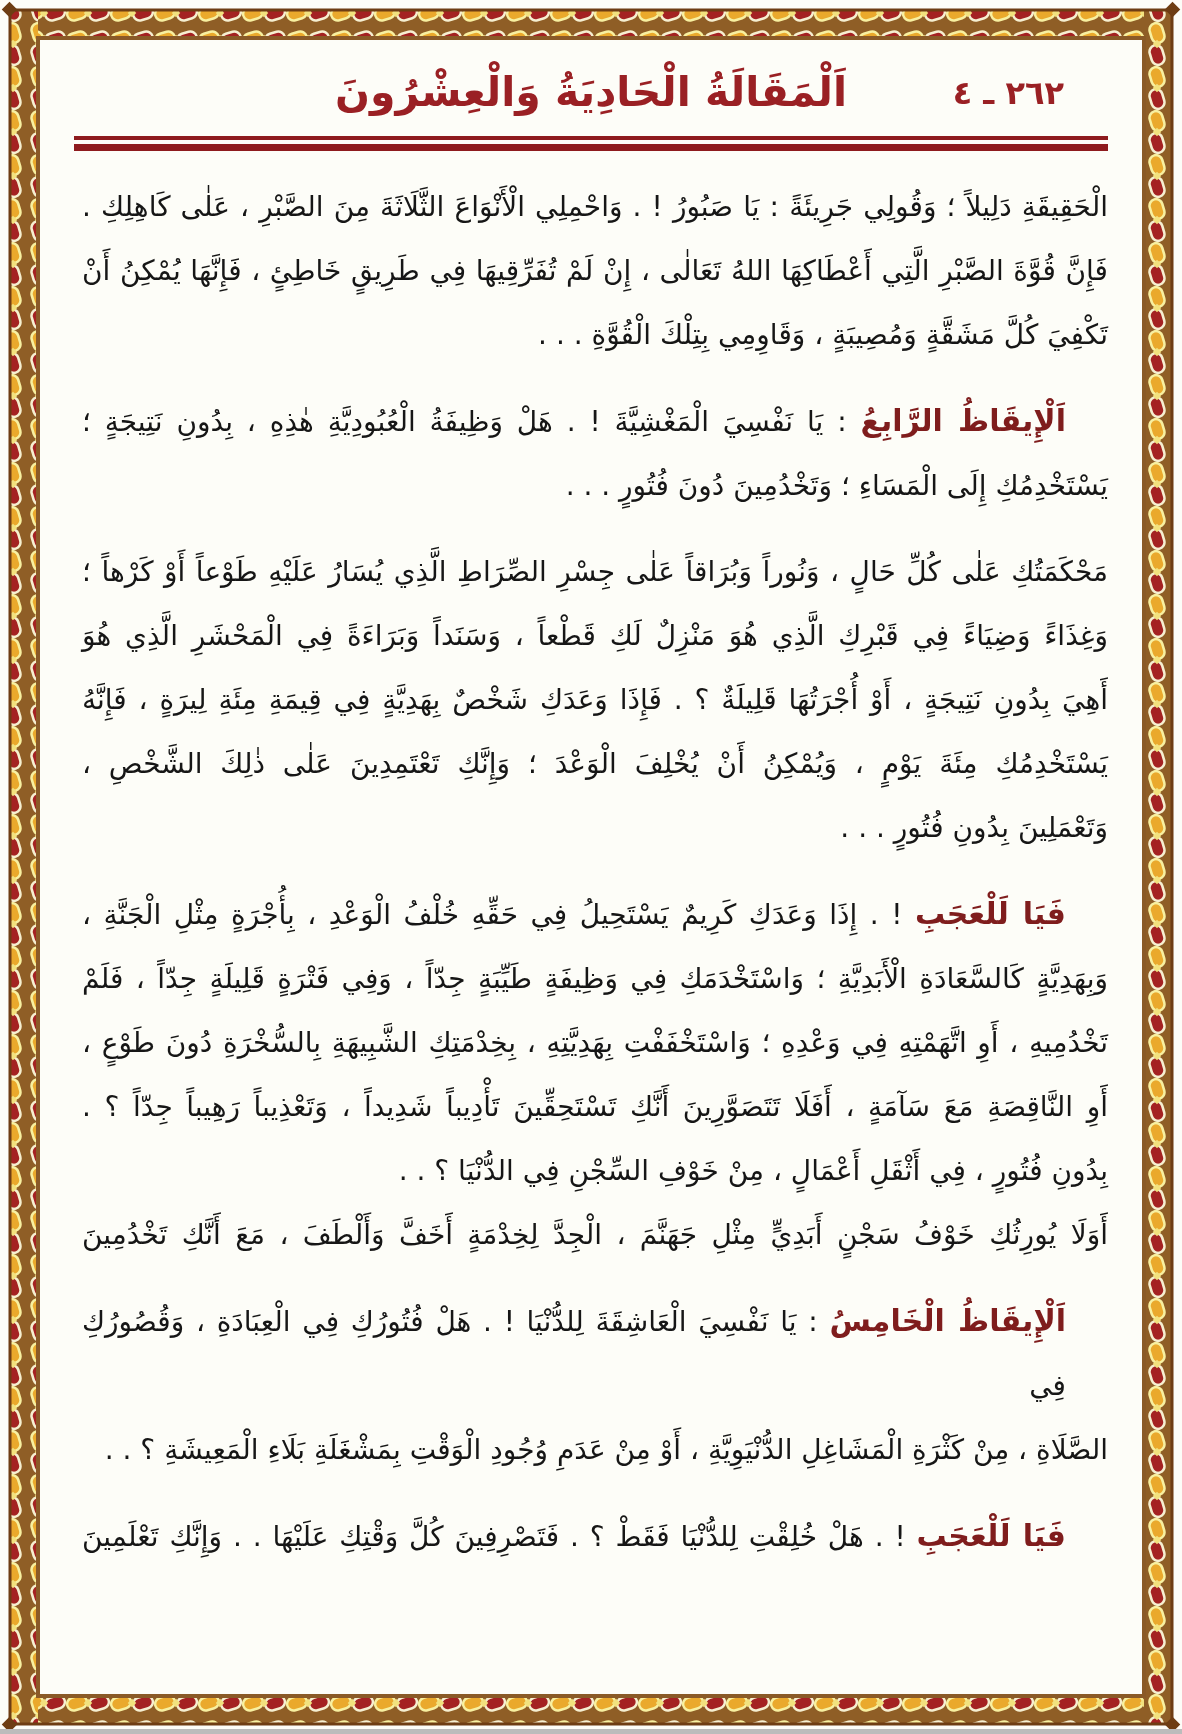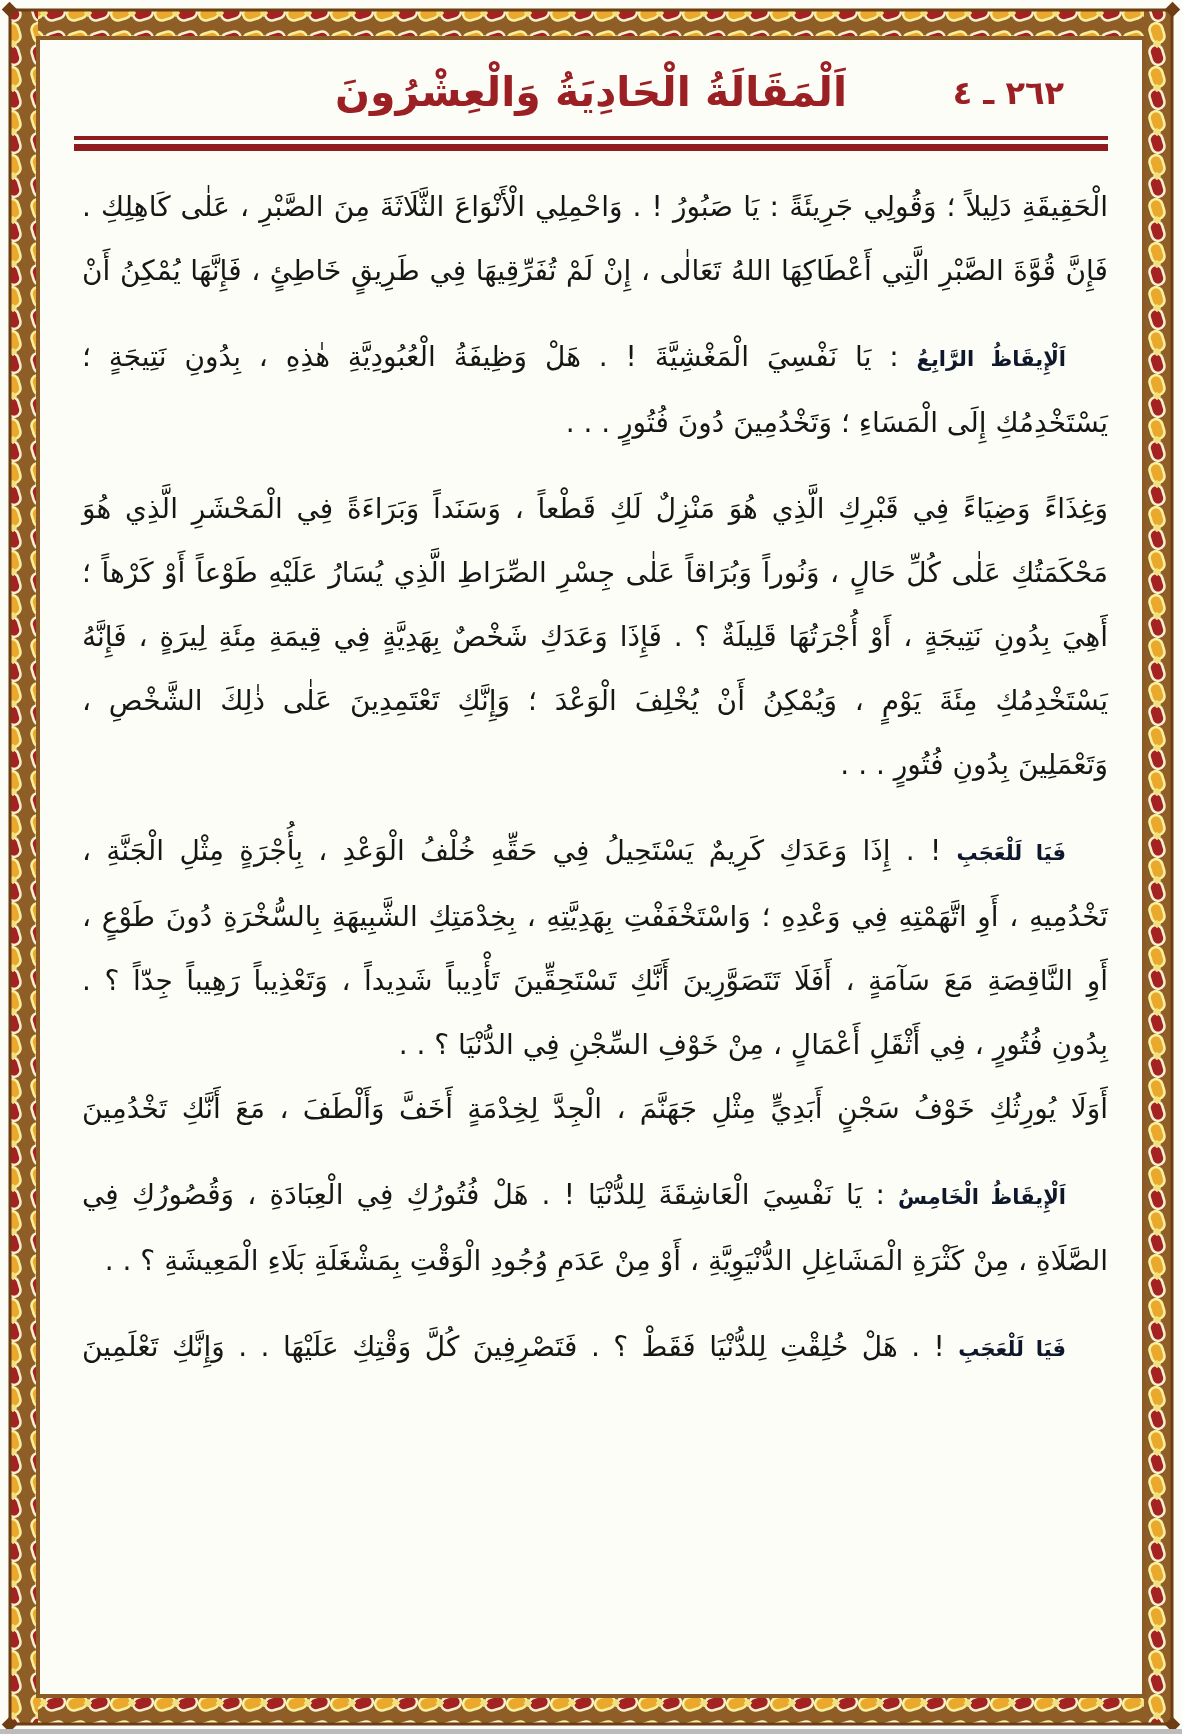--- a/index.html
+++ b/index.html
@@ -31,21 +31,21 @@
   .para { margin-bottom:22px; }
   .line {
     line-height:64px;
     text-align:justify;
     text-align-last:justify;
     margin-left:8px;
     -moz-text-align-last:justify;
   }
   .line.end { text-align-last:right; -moz-text-align-last:right; }
   .para.indent .line.first { padding-right:42px; }
-  .lead { color:#0f172a; font-weight:bold; font-size:21px; }
+  .lead { color:#7f1d1d; font-weight:bold; font-size:30px; }
 </style>
 </head>
 <body>
 
 <div class="page">
 
   <svg class="frame" width="1182" height="1734" viewBox="0 0 1182 1734" aria-hidden="true">
     <defs>
       <pattern id="chH" width="44" height="26" patternUnits="userSpaceOnUse">
         <rect width="44" height="26" fill="#8f5e26"></rect>
@@ -87,37 +87,39 @@
     <div class="rules">
       <div class="rule-thin"></div>
       <div class="rule-thick"></div>
     </div>
 
     <div class="body">
 
       <div class="para">
         <div class="line first">الْحَقِيقَةِ دَلِيلاً ؛ وَقُولِي جَرِيئَةً : يَا صَبُورُ ! . وَاحْمِلِي الْأَنْوَاعَ الثَّلَاثَةَ مِنَ الصَّبْرِ ، عَلٰى كَاهِلِكِ .</div>
         <div class="line">فَإِنَّ قُوَّةَ الصَّبْرِ الَّتِي أَعْطَاكِهَا اللهُ تَعَالٰى ، إِنْ لَمْ تُفَرِّقِيهَا فِي طَرِيقٍ خَاطِئٍ ، فَإِنَّهَا يُمْكِنُ أَنْ</div>
+        <div class="line end">تَكْفِيَ كُلَّ مَشَقَّةٍ وَمُصِيبَةٍ ، وَقَاوِمِي بِتِلْكَ الْقُوَّةِ . . .</div>
       </div>
 
       <div class="para indent">
         <div class="line first"><span class="lead">اَلْإِيقَاظُ الرَّابِعُ</span> <span>: يَا نَفْسِيَ الْمَغْشِيَّةَ ! . هَلْ وَظِيفَةُ الْعُبُودِيَّةِ هٰذِهِ ، بِدُونِ نَتِيجَةٍ ؛</span></div>
         <div class="line end">يَسْتَخْدِمُكِ إِلَى الْمَسَاءِ ؛ وَتَخْدُمِينَ دُونَ فُتُورٍ . . .</div>
       </div>
 
       <div class="para indent">
+        <div class="line">مَحْكَمَتُكِ عَلٰى كُلِّ حَالٍ ، وَنُوراً وَبُرَاقاً عَلٰى جِسْرِ الصِّرَاطِ الَّذِي يُسَارُ عَلَيْهِ طَوْعاً أَوْ كَرْهاً ؛</div>
         <div class="line">وَغِذَاءً وَضِيَاءً فِي قَبْرِكِ الَّذِي هُوَ مَنْزِلٌ لَكِ قَطْعاً ، وَسَنَداً وَبَرَاءَةً فِي الْمَحْشَرِ الَّذِي هُوَ</div>
-        <div class="line">مَحْكَمَتُكِ عَلٰى كُلِّ حَالٍ ، وَنُوراً وَبُرَاقاً عَلٰى جِسْرِ الصِّرَاطِ الَّذِي يُسَارُ عَلَيْهِ طَوْعاً أَوْ كَرْهاً ؛</div>
         <div class="line">أَهِيَ بِدُونِ نَتِيجَةٍ ، أَوْ أُجْرَتُهَا قَلِيلَةٌ ؟ . فَإِذَا وَعَدَكِ شَخْصٌ بِهَدِيَّةٍ فِي قِيمَةِ مِئَةِ لِيرَةٍ ، فَإِنَّهُ</div>
         <div class="line">يَسْتَخْدِمُكِ مِئَةَ يَوْمٍ ، وَيُمْكِنُ أَنْ يُخْلِفَ الْوَعْدَ ؛ وَإِنَّكِ تَعْتَمِدِينَ عَلٰى ذٰلِكَ الشَّخْصِ ،</div>
         <div class="line end">وَتَعْمَلِينَ بِدُونِ فُتُورٍ . . .</div>
       </div>
 
       <div class="para indent">
         <div class="line first"><span class="lead">فَيَا لَلْعَجَبِ</span> <span>! . إِذَا وَعَدَكِ كَرِيمٌ يَسْتَحِيلُ فِي حَقِّهِ خُلْفُ الْوَعْدِ ، بِأُجْرَةٍ مِثْلِ الْجَنَّةِ ،</span></div>
+        <div class="line">وَبِهَدِيَّةٍ كَالسَّعَادَةِ الْأَبَدِيَّةِ ؛ وَاسْتَخْدَمَكِ فِي وَظِيفَةٍ طَيِّبَةٍ جِدّاً ، وَفِي فَتْرَةٍ قَلِيلَةٍ جِدّاً ، فَلَمْ</div>
         <div class="line">تَخْدُمِيهِ ، أَوِ اتَّهَمْتِهِ فِي وَعْدِهِ ؛ وَاسْتَخْفَفْتِ بِهَدِيَّتِهِ ، بِخِدْمَتِكِ الشَّبِيهَةِ بِالسُّخْرَةِ دُونَ طَوْعٍ ،</div>
         <div class="line">أَوِ النَّاقِصَةِ مَعَ سَآمَةٍ ، أَفَلَا تَتَصَوَّرِينَ أَنَّكِ تَسْتَحِقِّينَ تَأْدِيباً شَدِيداً ، وَتَعْذِيباً رَهِيباً جِدّاً ؟ .</div>
         <div class="line end">بِدُونِ فُتُورٍ ، فِي أَثْقَلِ أَعْمَالٍ ، مِنْ خَوْفِ السِّجْنِ فِي الدُّنْيَا ؟ . .</div>
         <div class="line">أَوَلَا يُورِثُكِ خَوْفُ سَجْنٍ أَبَدِيٍّ مِثْلِ جَهَنَّمَ ، الْجِدَّ لِخِدْمَةٍ أَخَفَّ وَأَلْطَفَ ، مَعَ أَنَّكِ تَخْدُمِينَ</div>
       </div>
 
       <div class="para indent">
         <div class="line first"><span class="lead">اَلْإِيقَاظُ الْخَامِسُ</span> <span>: يَا نَفْسِيَ الْعَاشِقَةَ لِلدُّنْيَا ! . هَلْ فُتُورُكِ فِي الْعِبَادَةِ ، وَقُصُورُكِ فِي</span></div>
         <div class="line end">الصَّلَاةِ ، مِنْ كَثْرَةِ الْمَشَاغِلِ الدُّنْيَوِيَّةِ ، أَوْ مِنْ عَدَمِ وُجُودِ الْوَقْتِ بِمَشْغَلَةِ بَلَاءِ الْمَعِيشَةِ ؟ . .</div>
       </div>

